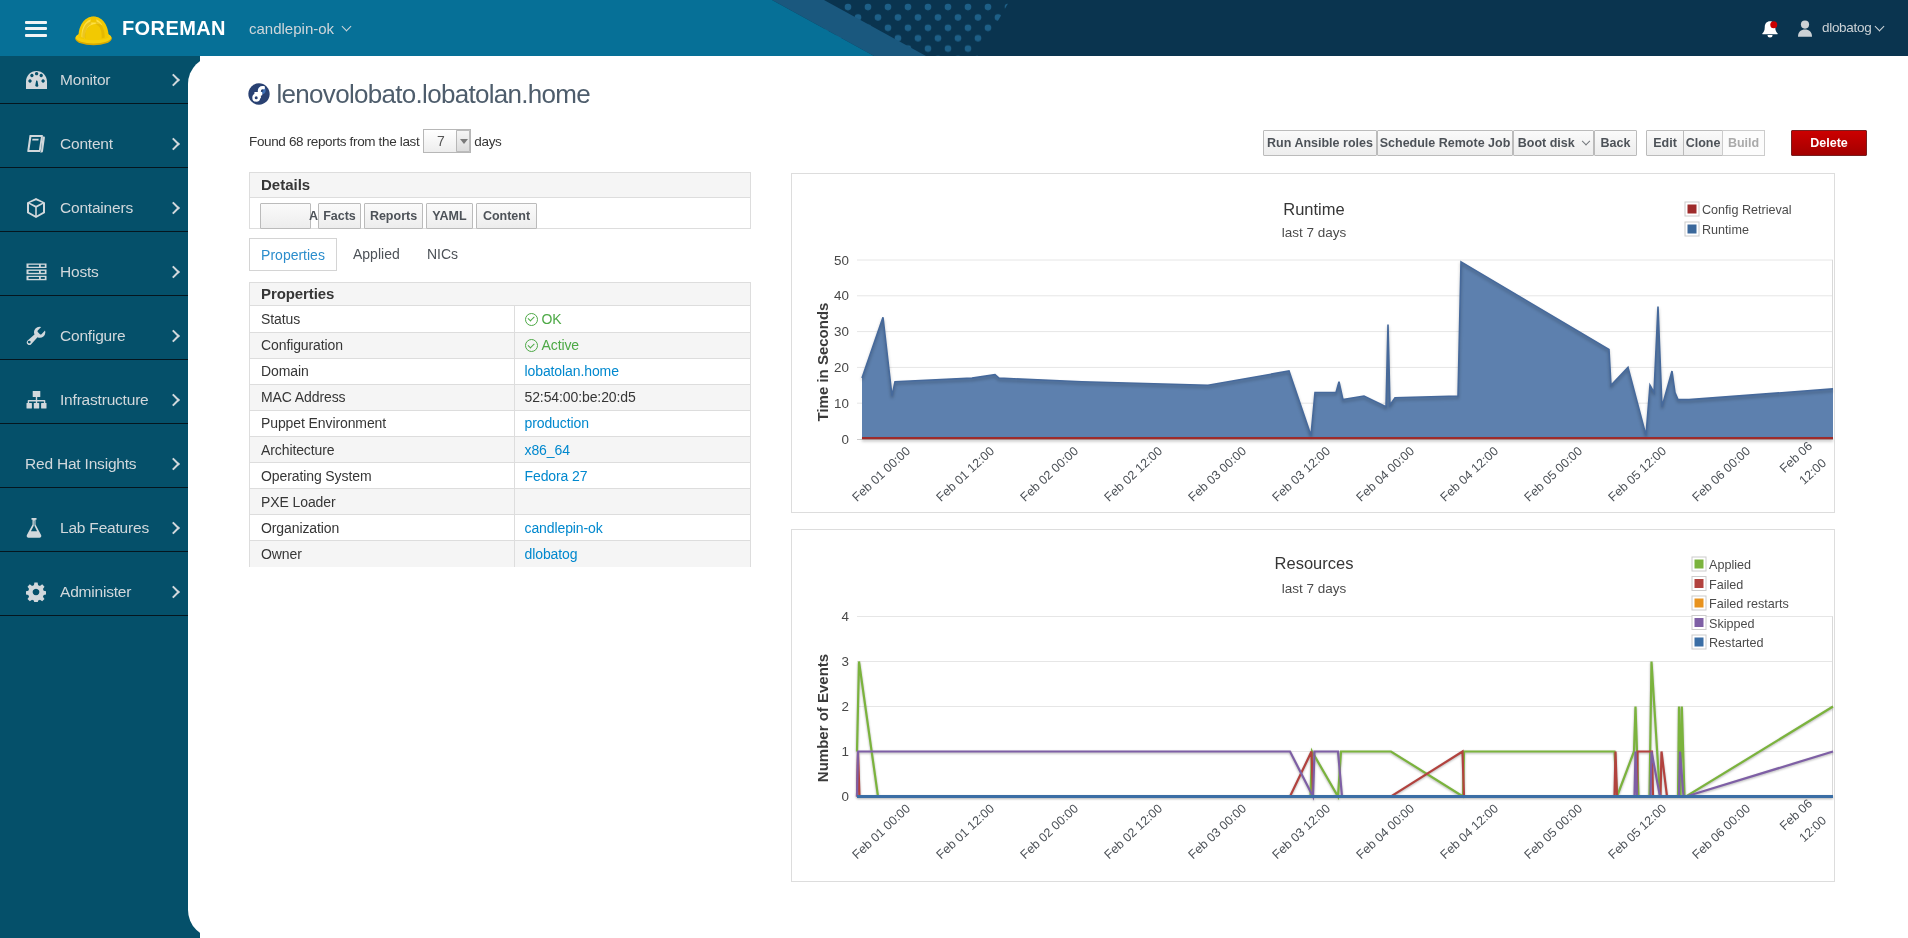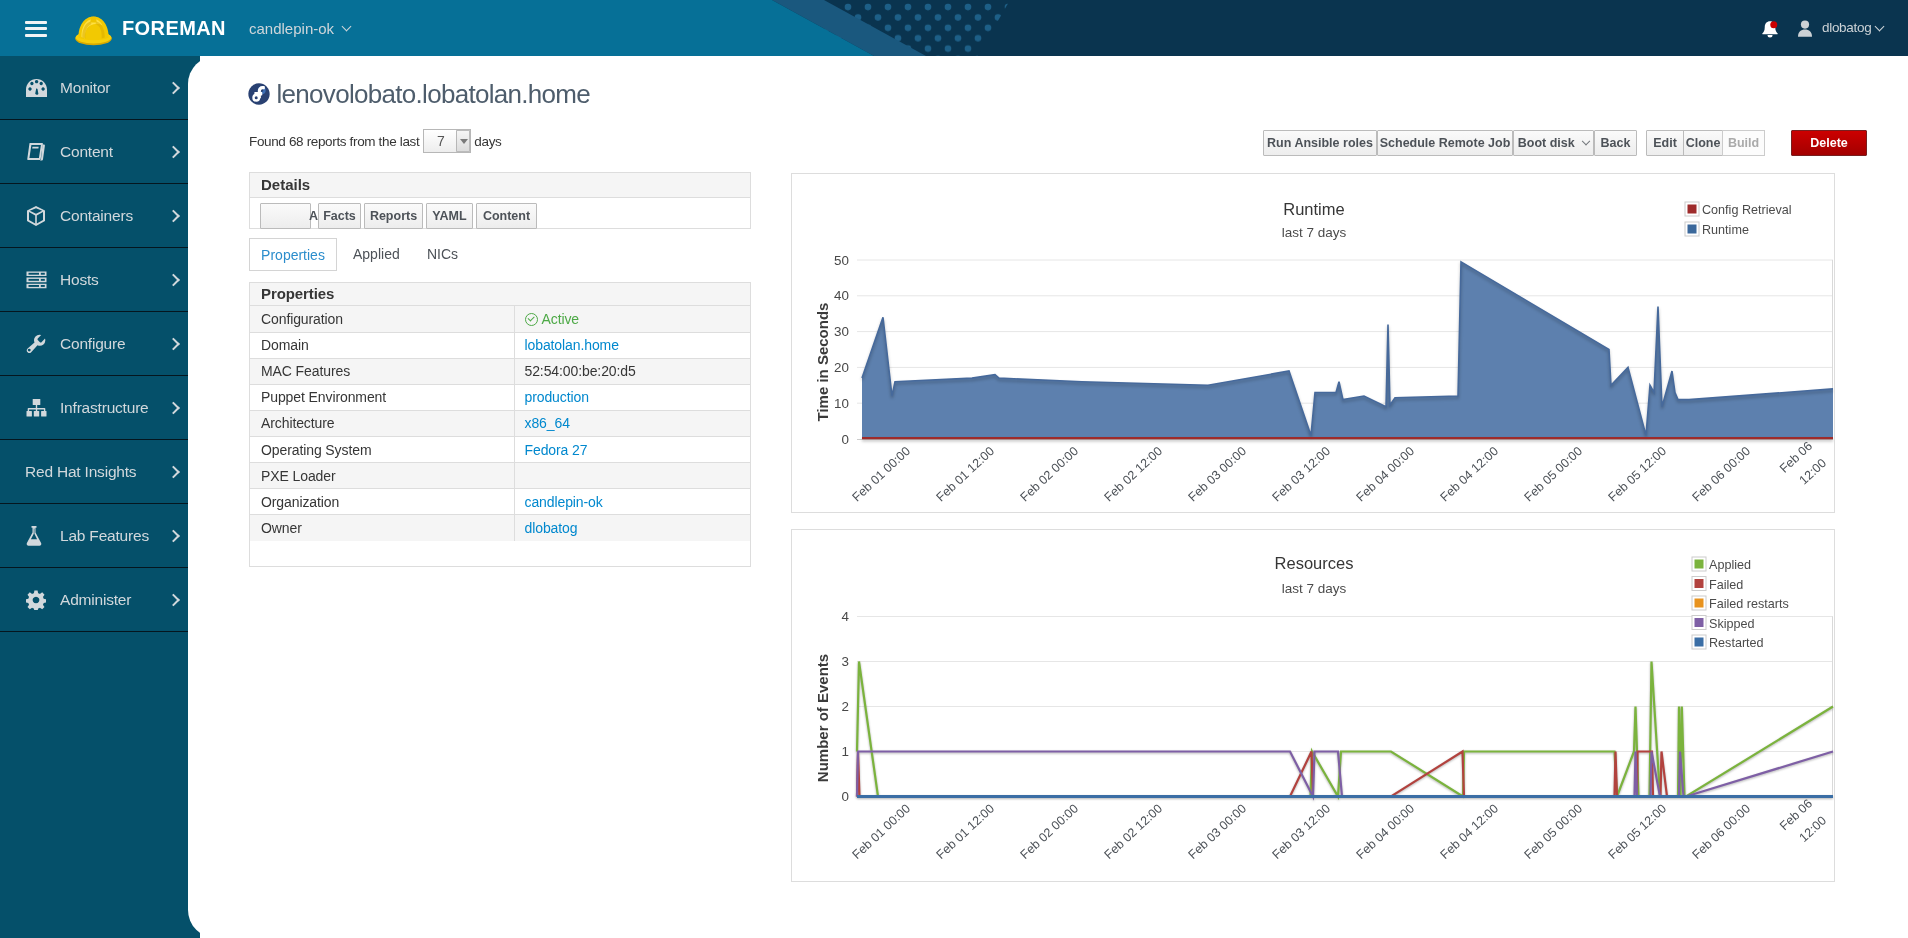--- a/index.html
+++ b/index.html
@@ -8,21 +8,21 @@
 
 
 #navbar { position:absolute; left:0; top:0; width:1908px; height:56px; background:#0a344f; }
 #navbar svg.bg { position:absolute; left:0; top:0; }
 .nav-item { position:absolute; color:#cfd6da; font-size:15px; }
 #hamburger div { position:absolute; left:0; width:22.5px; height:3px; background:#f2f4f5; border-radius:1px; }
 .chev-down { display:inline-block; width:7.5px; height:7.5px; border-right:1.8px solid #cfd6da; border-bottom:1.8px solid #cfd6da; transform:rotate(45deg); }
 
 
 #sidebar { position:absolute; left:0; top:56px; width:200px; height:882px; background:#05506a; }
-.side-item { position:absolute; left:0; width:200px; height:64px; border-bottom:1px solid #05161f; }
+.side-item { position:absolute; left:0; width:200px; height:48px; border-bottom:1px solid #05161f; }
 .side-item .lbl { position:absolute; left:60px; top:50%; transform:translateY(-50%); font-size:15.5px; color:#d2d8dc; letter-spacing:-0.2px; }
 .side-item .noicon { left:25px; }
 .side-item svg { position:absolute; left:26px; top:50%; transform:translateY(-50%); }
 .side-item .chev { position:absolute; right:22px; top:50%; width:9px; height:9px; border-top:2.6px solid #d2d8dc; border-right:2.6px solid #d2d8dc; transform:translateY(-50%) rotate(45deg); }
 
 
 #main { position:absolute; left:188px; top:56px; width:1708px; height:882px; background:#fff;border-radius:28px; }
 #h1row { position:absolute; left:60px; top:27px; height:44px; }
 #h1row .ttl { position:absolute; left:28.5px; top:11px; font-size:26px; color:#4e5d6c; white-space:nowrap; transform:translateY(-50%); letter-spacing:-0.7px;}
 #foundrow { position:absolute; left:61px; top:74px; font-size:13.5px; letter-spacing:-0.35px; color:#363636; }
@@ -220,30 +220,34 @@
       <span class="tab" style="left:178px;">NICs</span>
     </div>
     <div class="panel" id="props">
       <div class="phead">Properties</div>
       <table>
           <colgroup>
             <col style="width:264px;">
             <col>
           </colgroup>
       <tbody>
+            <tr>
+              <td>Status</td>
+              <td class="val"><span class="okico"></span><span class="okgreen">OK</span></td>
+            </tr>
       <tr class="alt">
               <td>Configuration</td>
               <td class="val"><span class="okico"></span><span class="okgreen">Active</span></td>
             </tr>
       <tr>
               <td>Domain</td>
               <td class="val"><a>lobatolan.home</a></td>
             </tr>
       <tr class="alt">
-              <td>MAC Features</td>
+              <td>MAC Address</td>
               <td class="val">52:54:00:be:20:d5</td>
             </tr>
       <tr>
               <td>Puppet Environment</td>
               <td class="val"><a>production</a></td>
             </tr>
       <tr class="alt">
               <td>Architecture</td>
               <td class="val"><a>x86_64</a></td>
             </tr>

